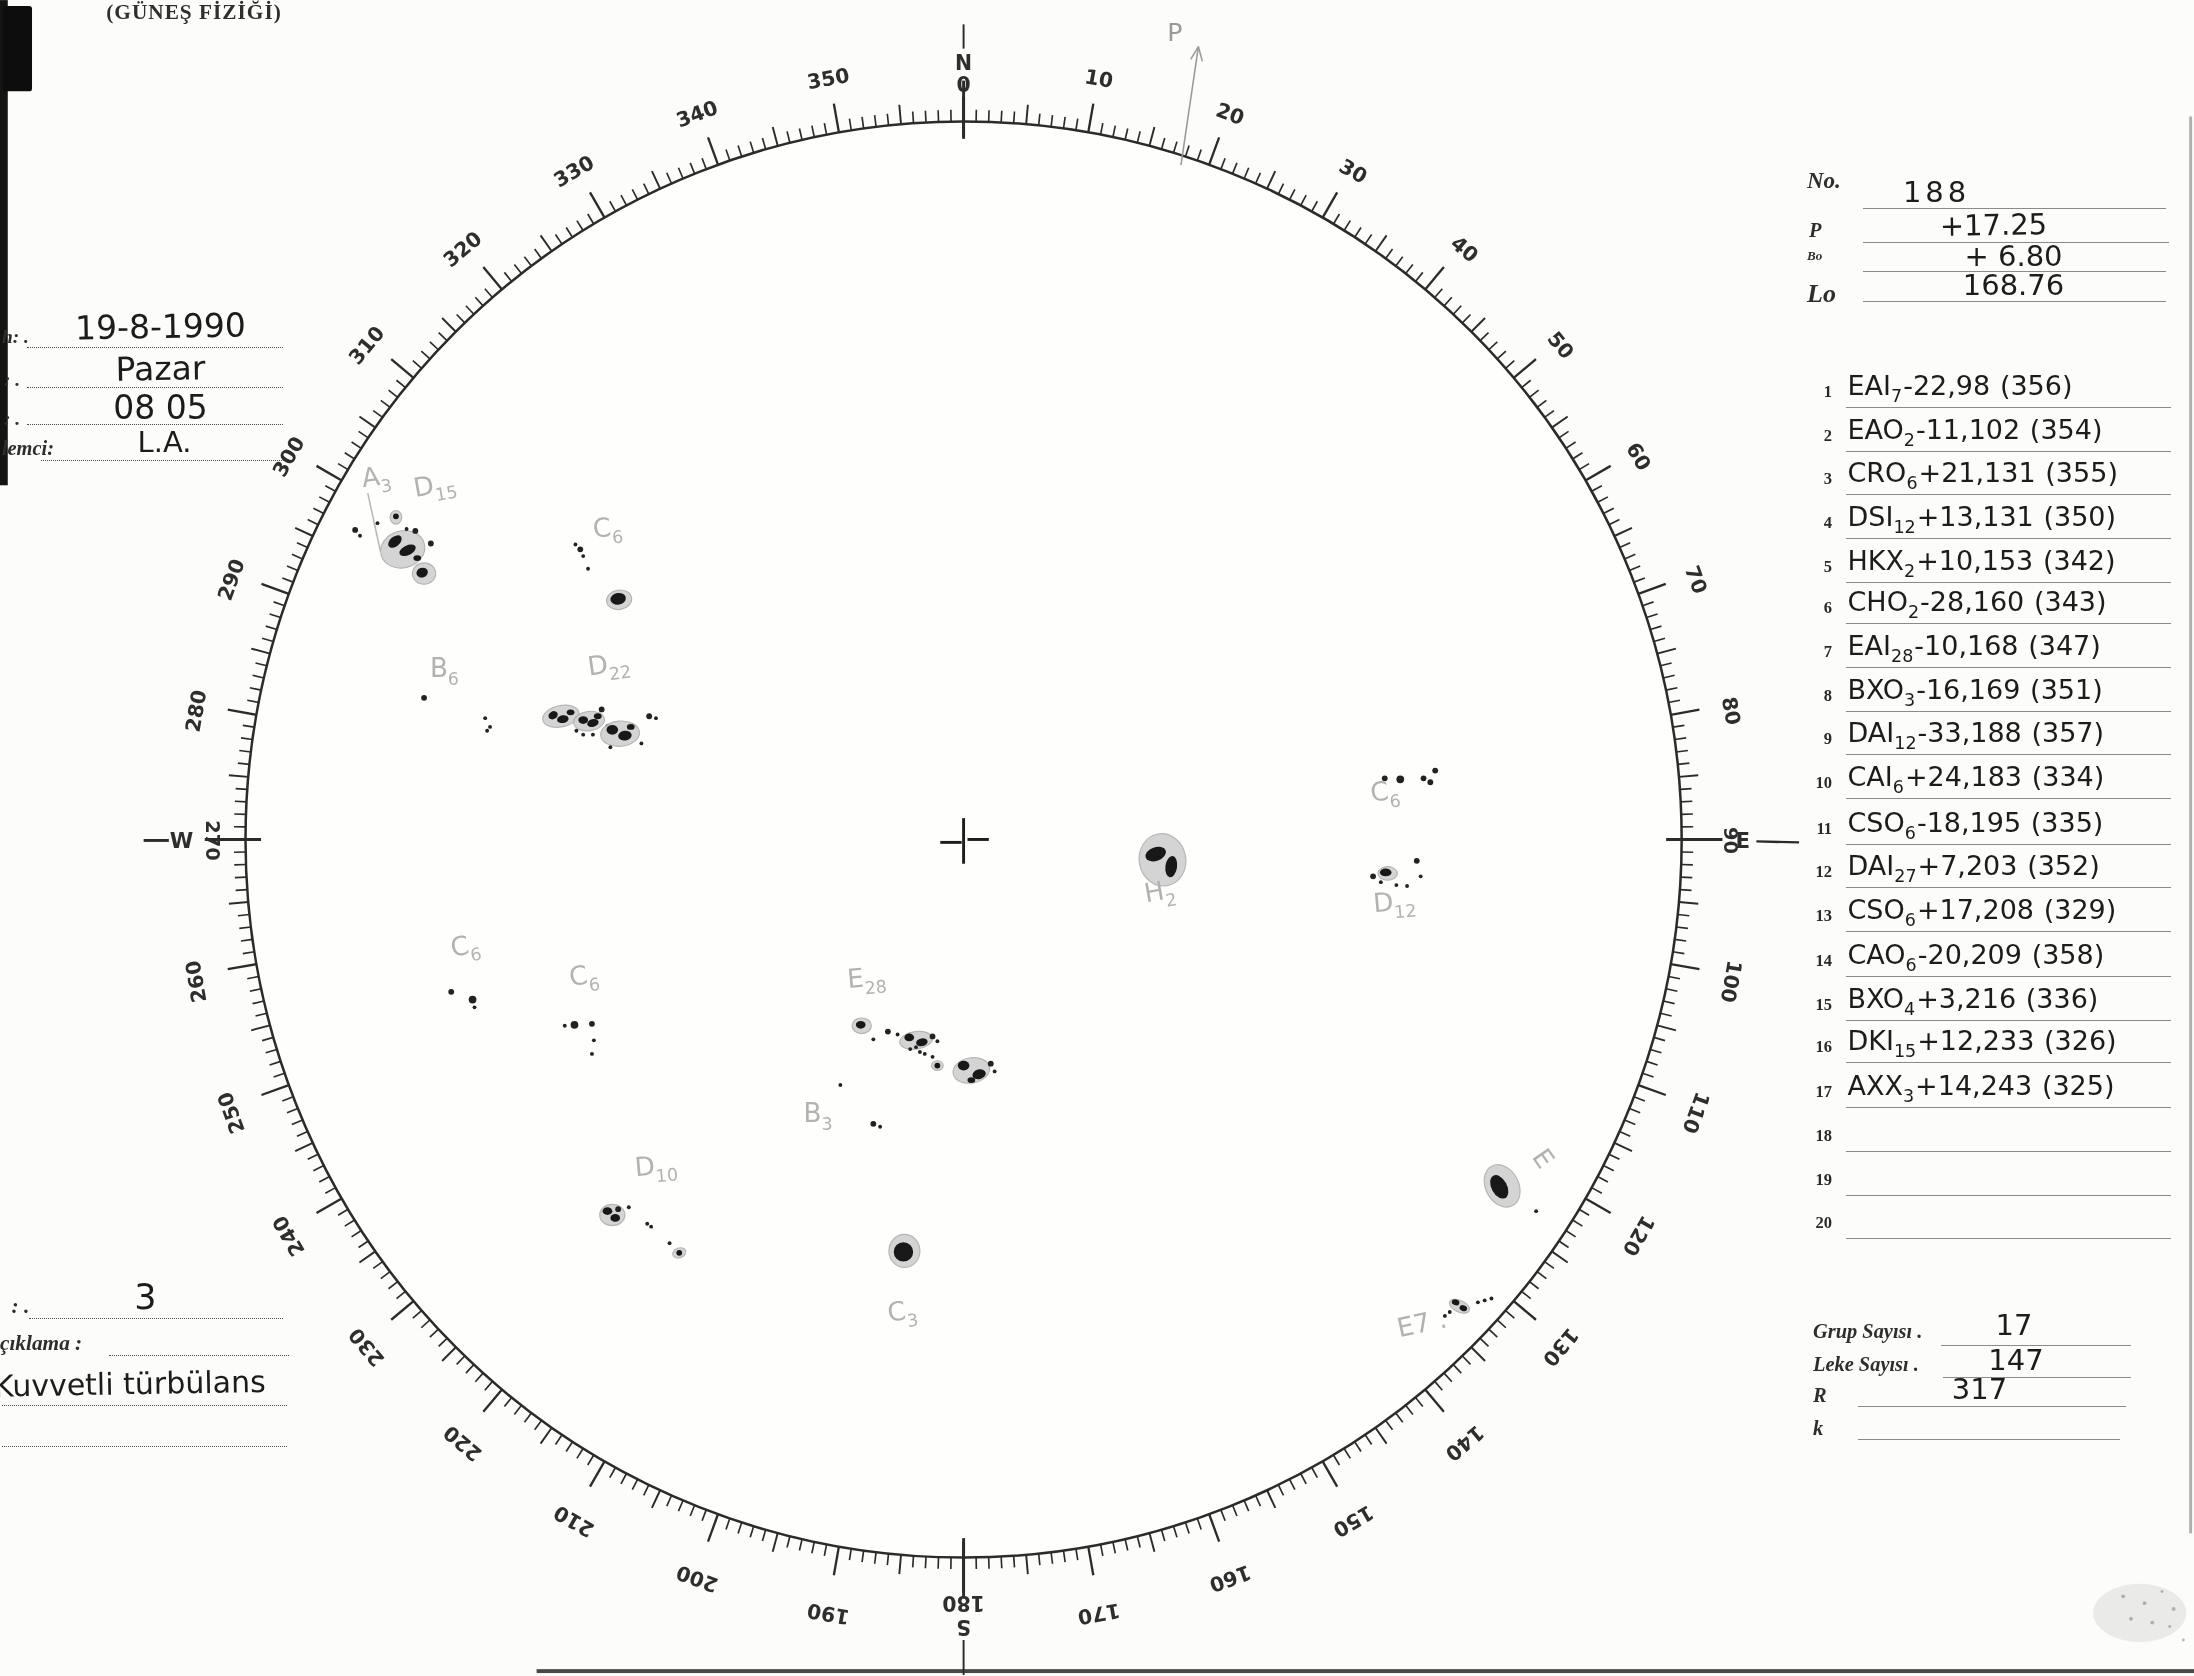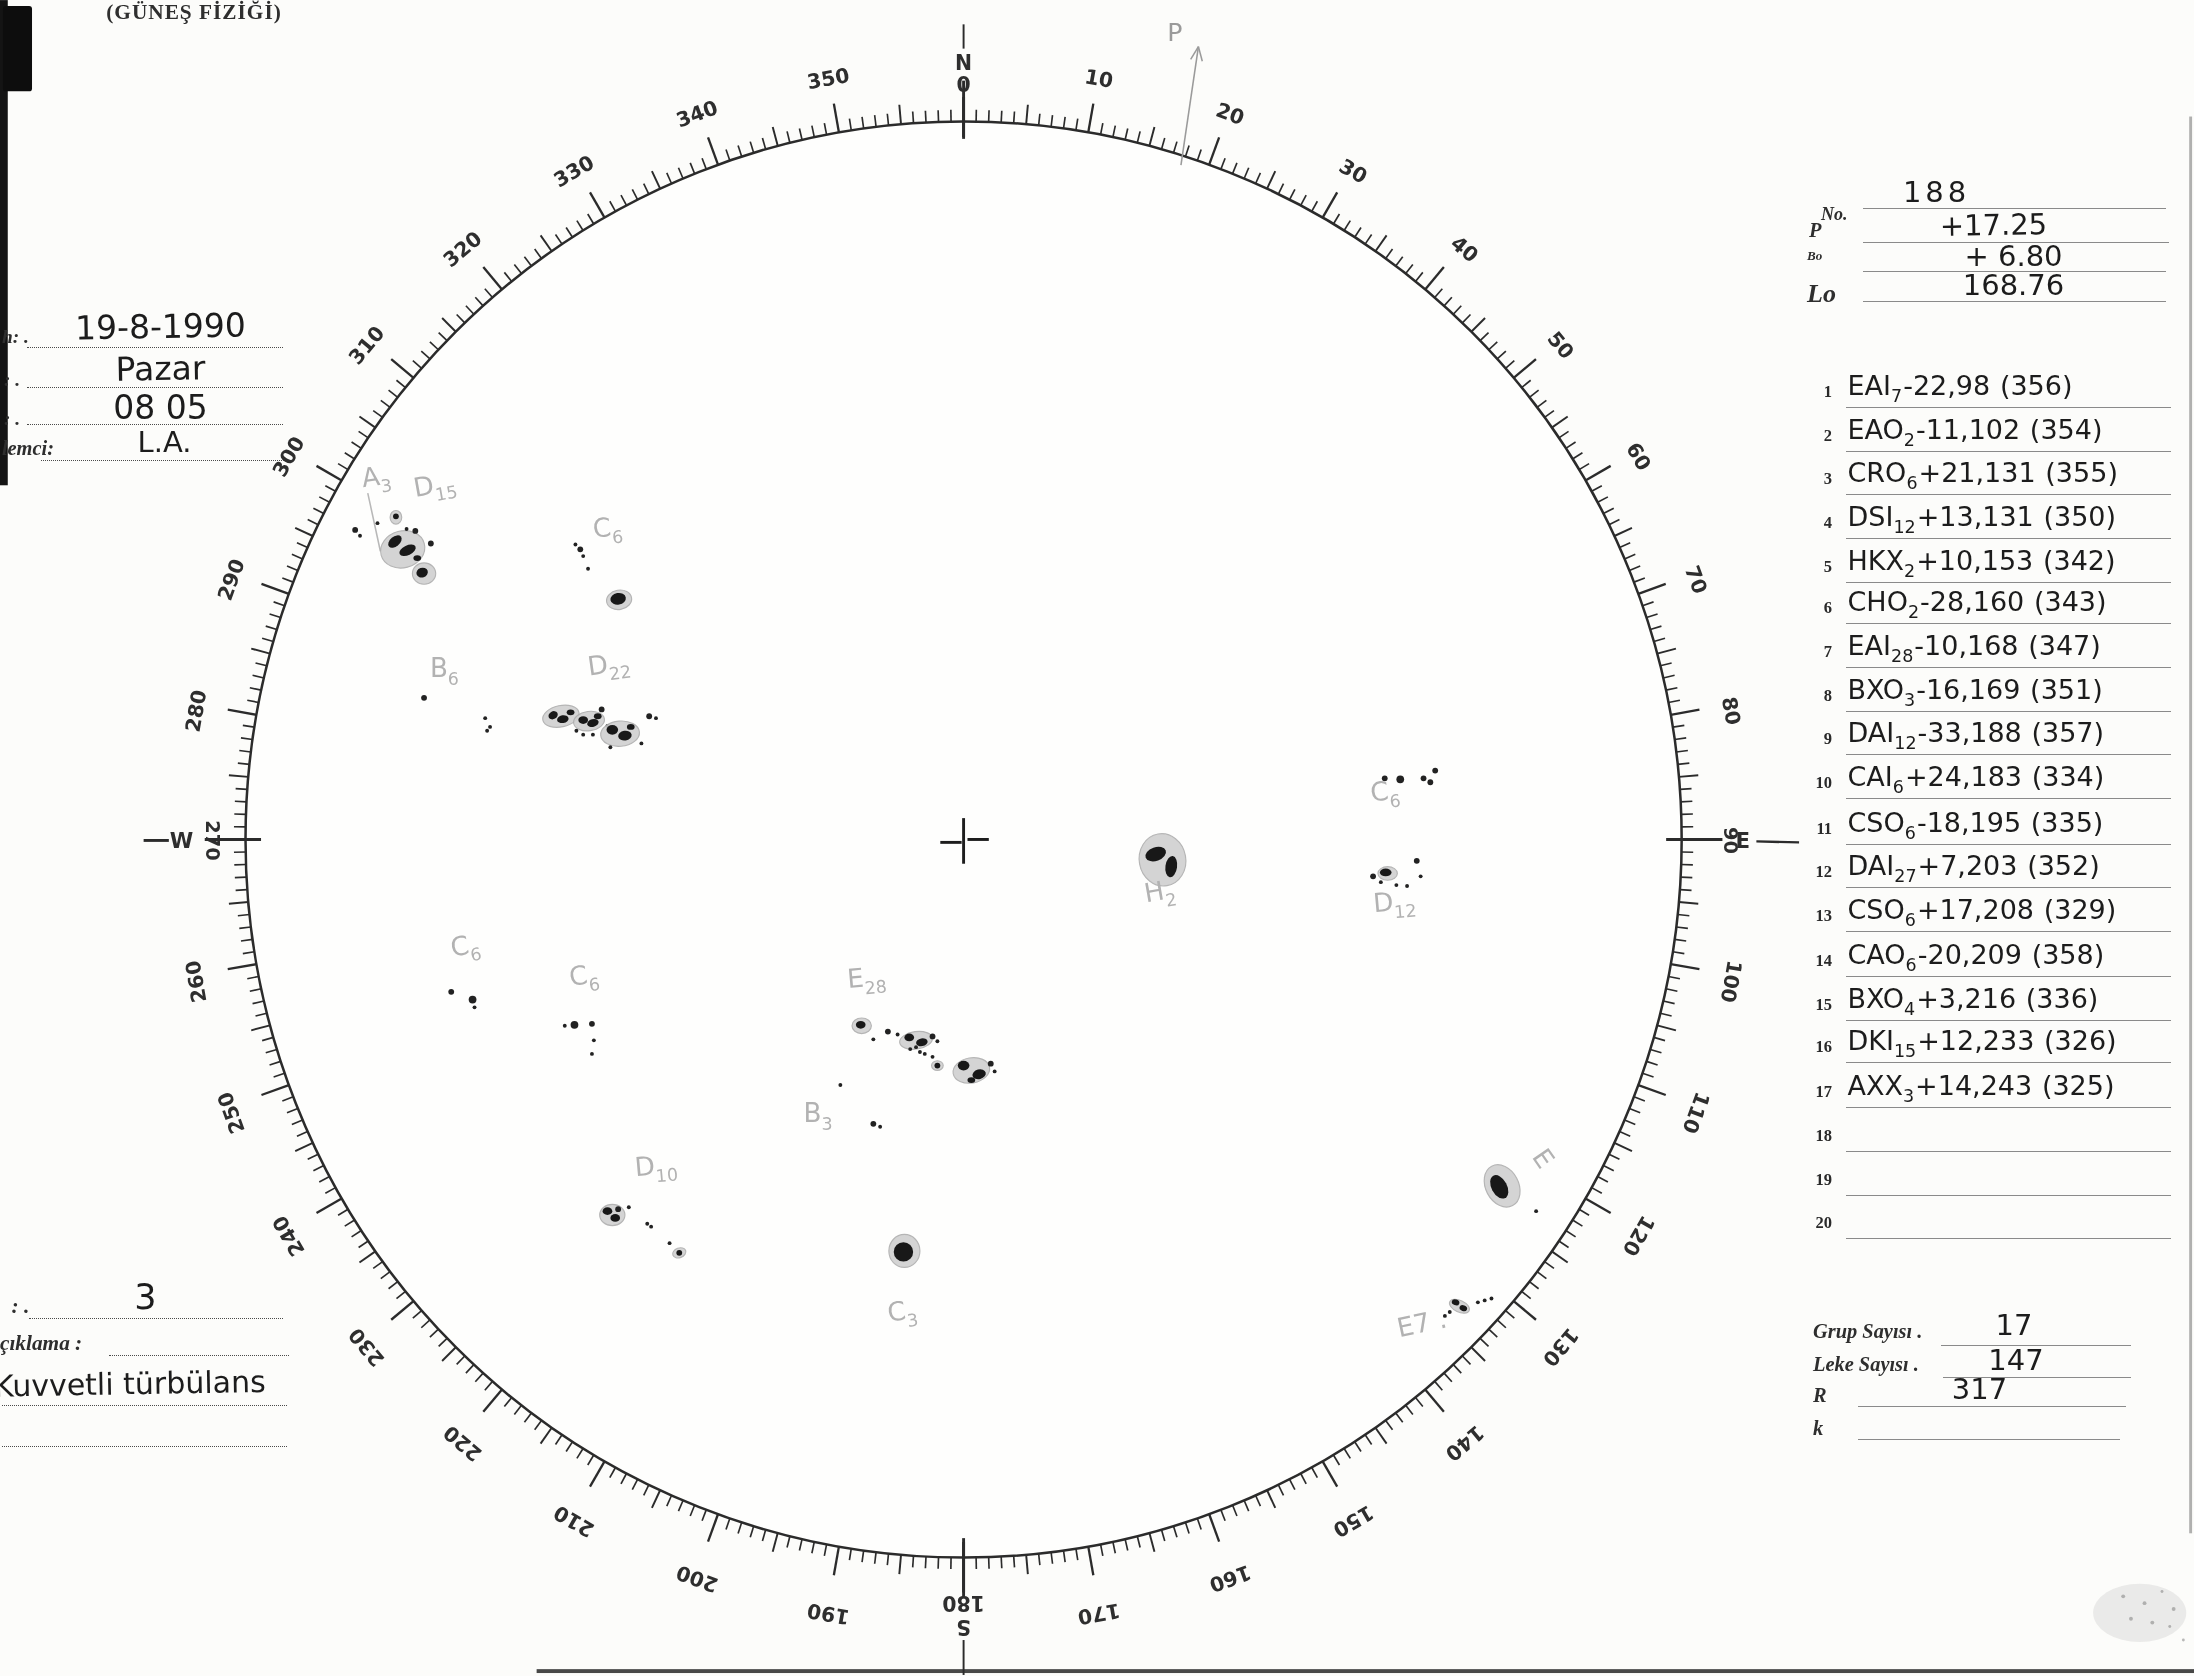--- a/index.html
+++ b/index.html
@@ -608,21 +608,21 @@
   <div class="abs dotline" style="left:27px;top:387px;width:256px;"></div>
 
   <div class="abs printed" style="left:3.9px;top:408px;font-size:19.4px;">: .</div>
   <div class="abs hand center" style="left:39px;top:388px;width:243px;font-size:33px;">08 05</div>
   <div class="abs dotline" style="left:27px;top:424px;width:256px;"></div>
 
   <div class="abs printed" style="left:1.9px;top:437px;font-size:20.4px;">lemci:</div>
   <div class="abs hand center" style="left:58px;top:425px;width:213px;font-size:29px;">L.A.</div>
   <div class="abs dotline" style="left:41px;top:460px;width:243px;"></div>
 
-  <div class="abs printed" style="left:1807px;top:204px;font-size:18px;margin-left:14px;">No.</div>
+  <div class="abs printed" style="left:1807px;top:168px;font-size:23px;">No.</div>
   <div class="abs hand center" style="left:1796px;top:175px;width:281px;font-size:29px;letter-spacing:3.9px;">188</div>
   <div class="abs solidline" style="left:1863px;top:208px;width:303px;"></div>
 
   <div class="abs printed" style="left:1809px;top:219px;font-size:20.4px;">P</div>
   <div class="abs hand center" style="left:1853px;top:208px;width:281px;font-size:29px;transform:rotate(-1deg);">+17.25</div>
   <div class="abs solidline" style="left:1863px;top:242px;width:306px;"></div>
 
   <div class="abs printed" style="left:1807px;top:248px;font-size:13px;">Bo</div>
   <div class="abs hand center" style="left:1873px;top:239px;width:281px;font-size:29px;">+ 6.80</div>
   <div class="abs solidline" style="left:1863px;top:271px;width:303px;"></div>

